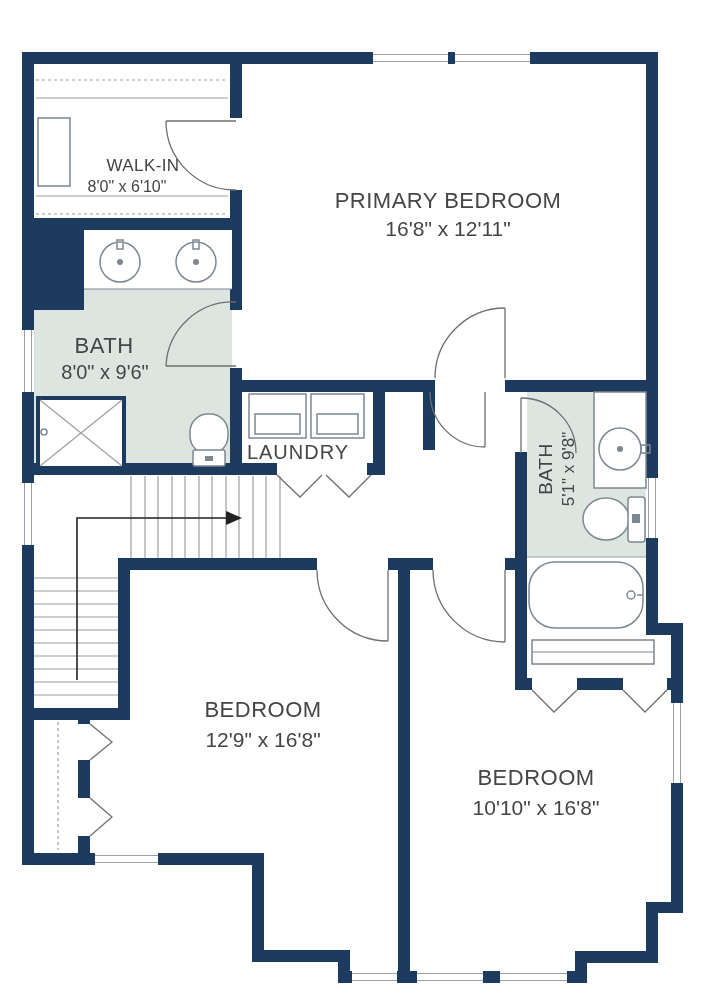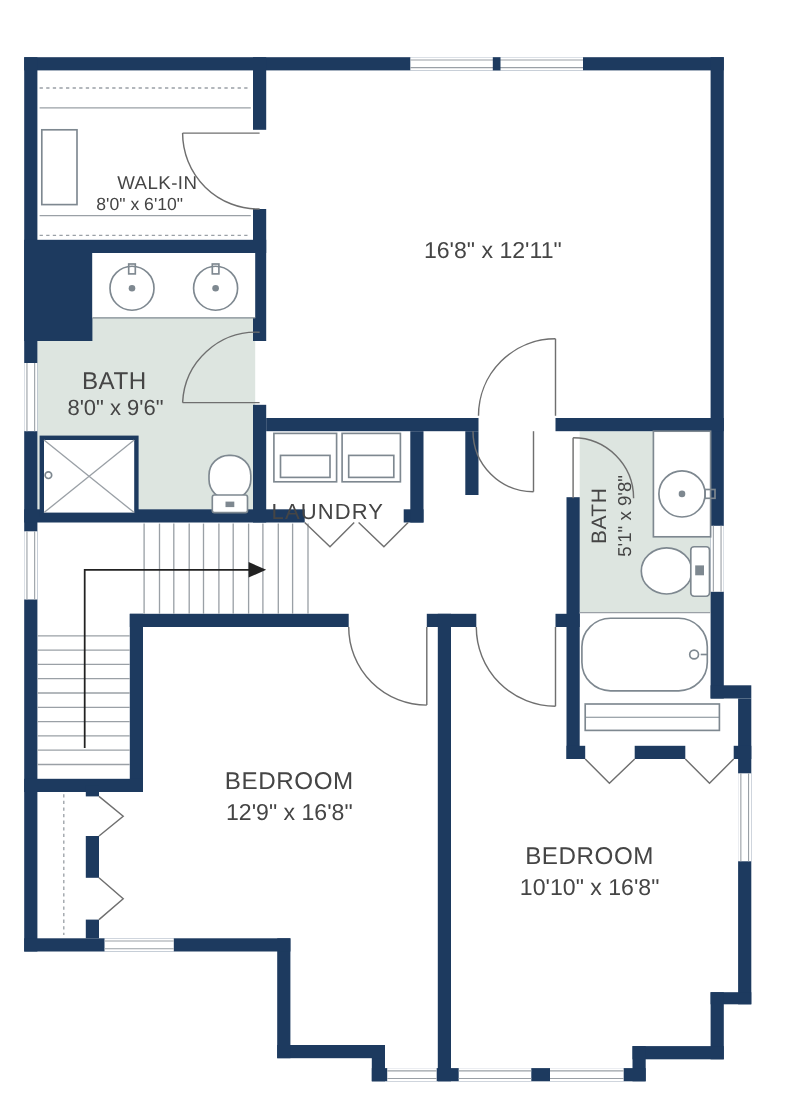--- a/index.html
+++ b/index.html
@@ -270,32 +270,35 @@
     </g>
   </svg>
 
   <div class="lbl" style="left:127px;top:166px;margin-left:16px;">
     <div class="sm-name">WALK-IN</div>
   </div>
   <div class="lbl" style="left:127px;top:187px;">
     <div class="sm-dims">8'0" x 6'10"</div>
   </div>
 
+  <div class="lbl" style="left:448px;top:201px;">
+    <div class="room-name">PRIMARY BEDROOM</div>
+  </div>
   <div class="lbl" style="left:448px;top:229px;">
     <div class="room-dims">16'8" x 12'11"</div>
   </div>
 
   <div class="lbl" style="left:104px;top:346px;">
     <div class="room-name">BATH</div>
   </div>
   <div class="lbl" style="left:105px;top:372px;">
     <div class="md">8'0" x 9'6"</div>
   </div>
 
-  <div class="lbl" style="left:298px;top:452px;margin-top:14px;">
+  <div class="lbl" style="left:298px;top:452px;">
     <div class="md" style="letter-spacing:1px;">LAUNDRY</div>
   </div>
 
   <div class="lbl rot" style="left:556px;top:469px;">
     <div class="room-name">BATH</div>
     <div class="room-dims">5'1" x 9'8"</div>
   </div>
 
   <div class="lbl" style="left:263px;top:710px;">
     <div class="room-name">BEDROOM</div>

